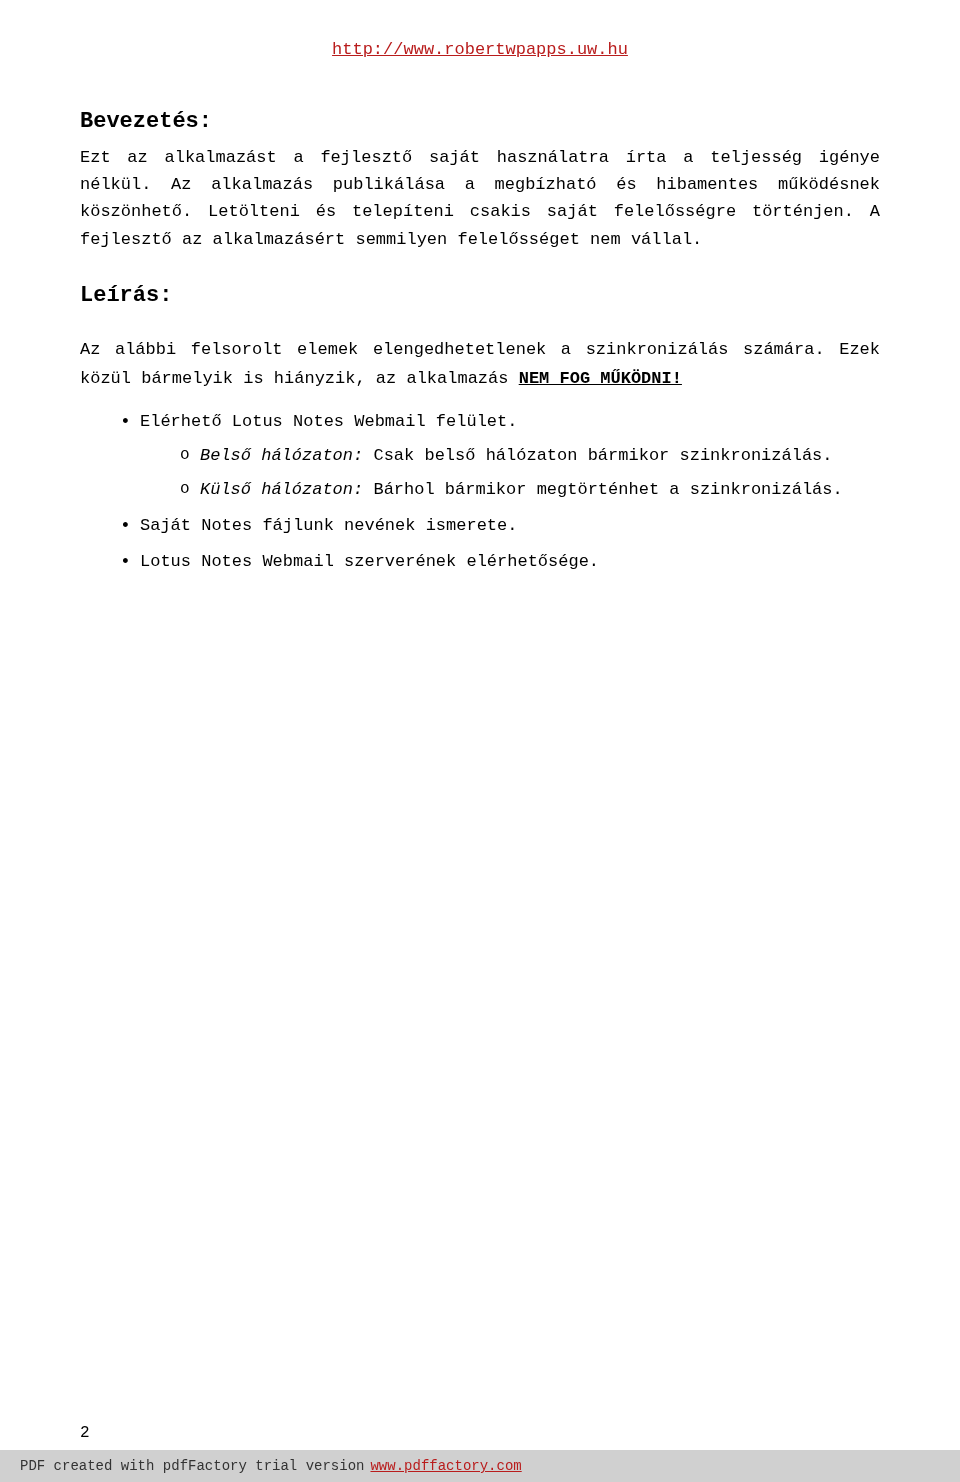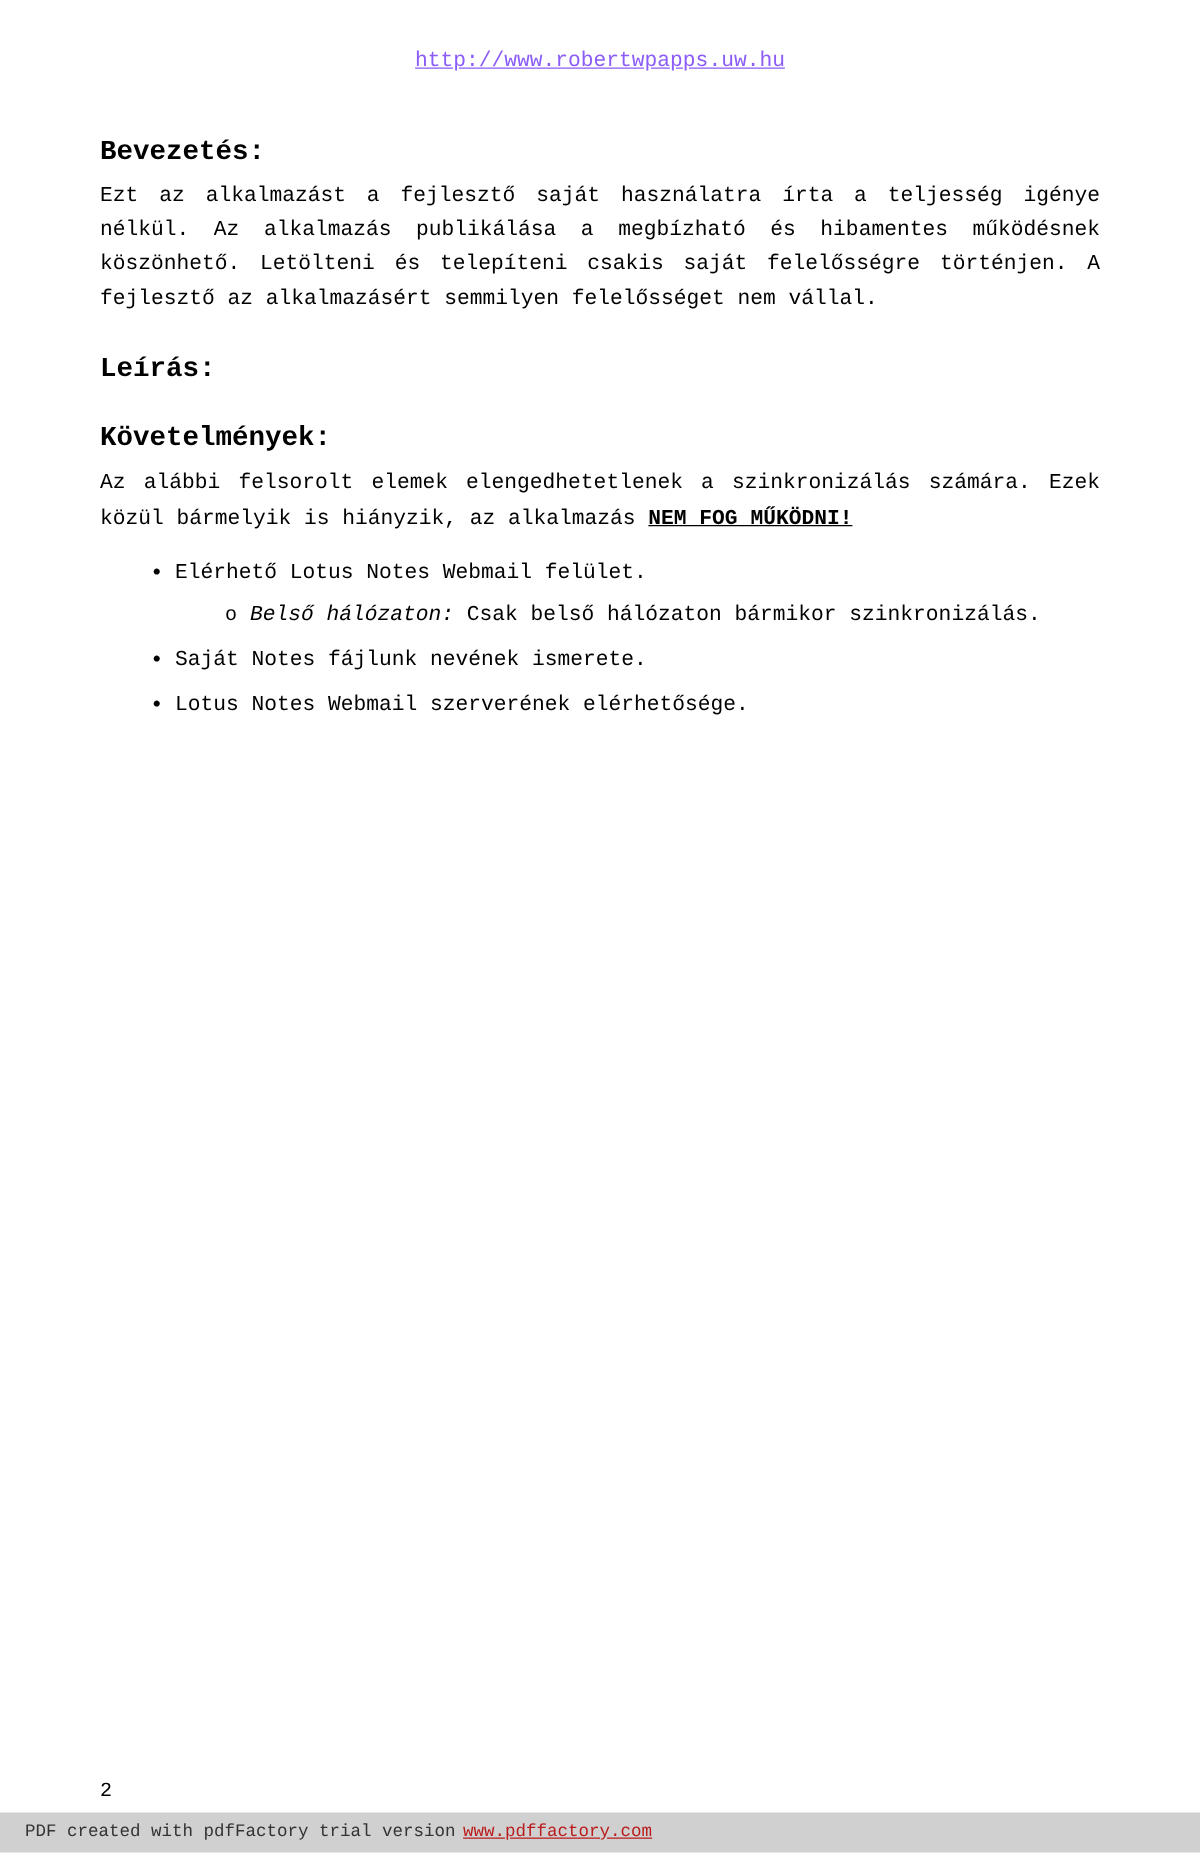--- a/index.html
+++ b/index.html
@@ -24,21 +24,21 @@
       padding: 40px 80px 60px 80px;
       position: relative;
     }
 
     .header-url {
       text-align: center;
       margin-bottom: 50px;
     }
 
     .header-url a {
-      color: #8b5cf6;
+      color: #b91c1c;
       text-decoration: underline;
       font-size: 17px;
     }
 
     .section-title {
       font-weight: bold;
       font-size: 22px;
       margin-bottom: 10px;
       margin-top: 30px;
     }
@@ -156,33 +156,36 @@
   <div class="intro-section">
     <div class="section-title">Bevezetés:</div>
     <p class="intro-text">Ezt az alkalmazást a fejlesztő saját használatra írta a teljesség igénye nélkül. Az alkalmazás publikálása a megbízható és hibamentes működésnek köszönhető. Letölteni és telepíteni csakis saját felelősségre történjen. A fejlesztő az alkalmazásért semmilyen felelősséget nem vállal.</p>
   </div>
 
   <div class="description-section">
     <div class="section-title">Leírás:</div>
   </div>
 
   <div class="requirements-section">
-    <div class="section-title">Követelmények:</div>
     <p class="body-text">
       <span>Az alábbi felsorolt elemek elengedhetetlenek a szinkronizálás számára. Ezek közül bármelyik is hiányzik, az alkalmazás</span>
       <span class="underline-bold">NEM FOG MŰKÖDNI!</span>
     </p>
 
     <ul class="bullet-list">
       <li>
         <span>Elérhető Lotus Notes Webmail felület.</span>
         <ul class="sub-list">
           <li>
             <span class="italic-text">Belső hálózaton:</span>
             <span>Csak belső hálózaton bármikor szinkronizálás.</span>
+          </li>
+          <li>
+            <span class="italic-text">Külső hálózaton:</span>
+            <span>Bárhol bármikor megtörténhet a szinkronizálás.</span>
           </li>
         </ul>
       </li>
       <li>Saját Notes fájlunk nevének ismerete.</li>
       <li>Lotus Notes Webmail szerverének elérhetősége.</li>
     </ul>
   </div>
 
   <div class="page-number">2</div>
 

